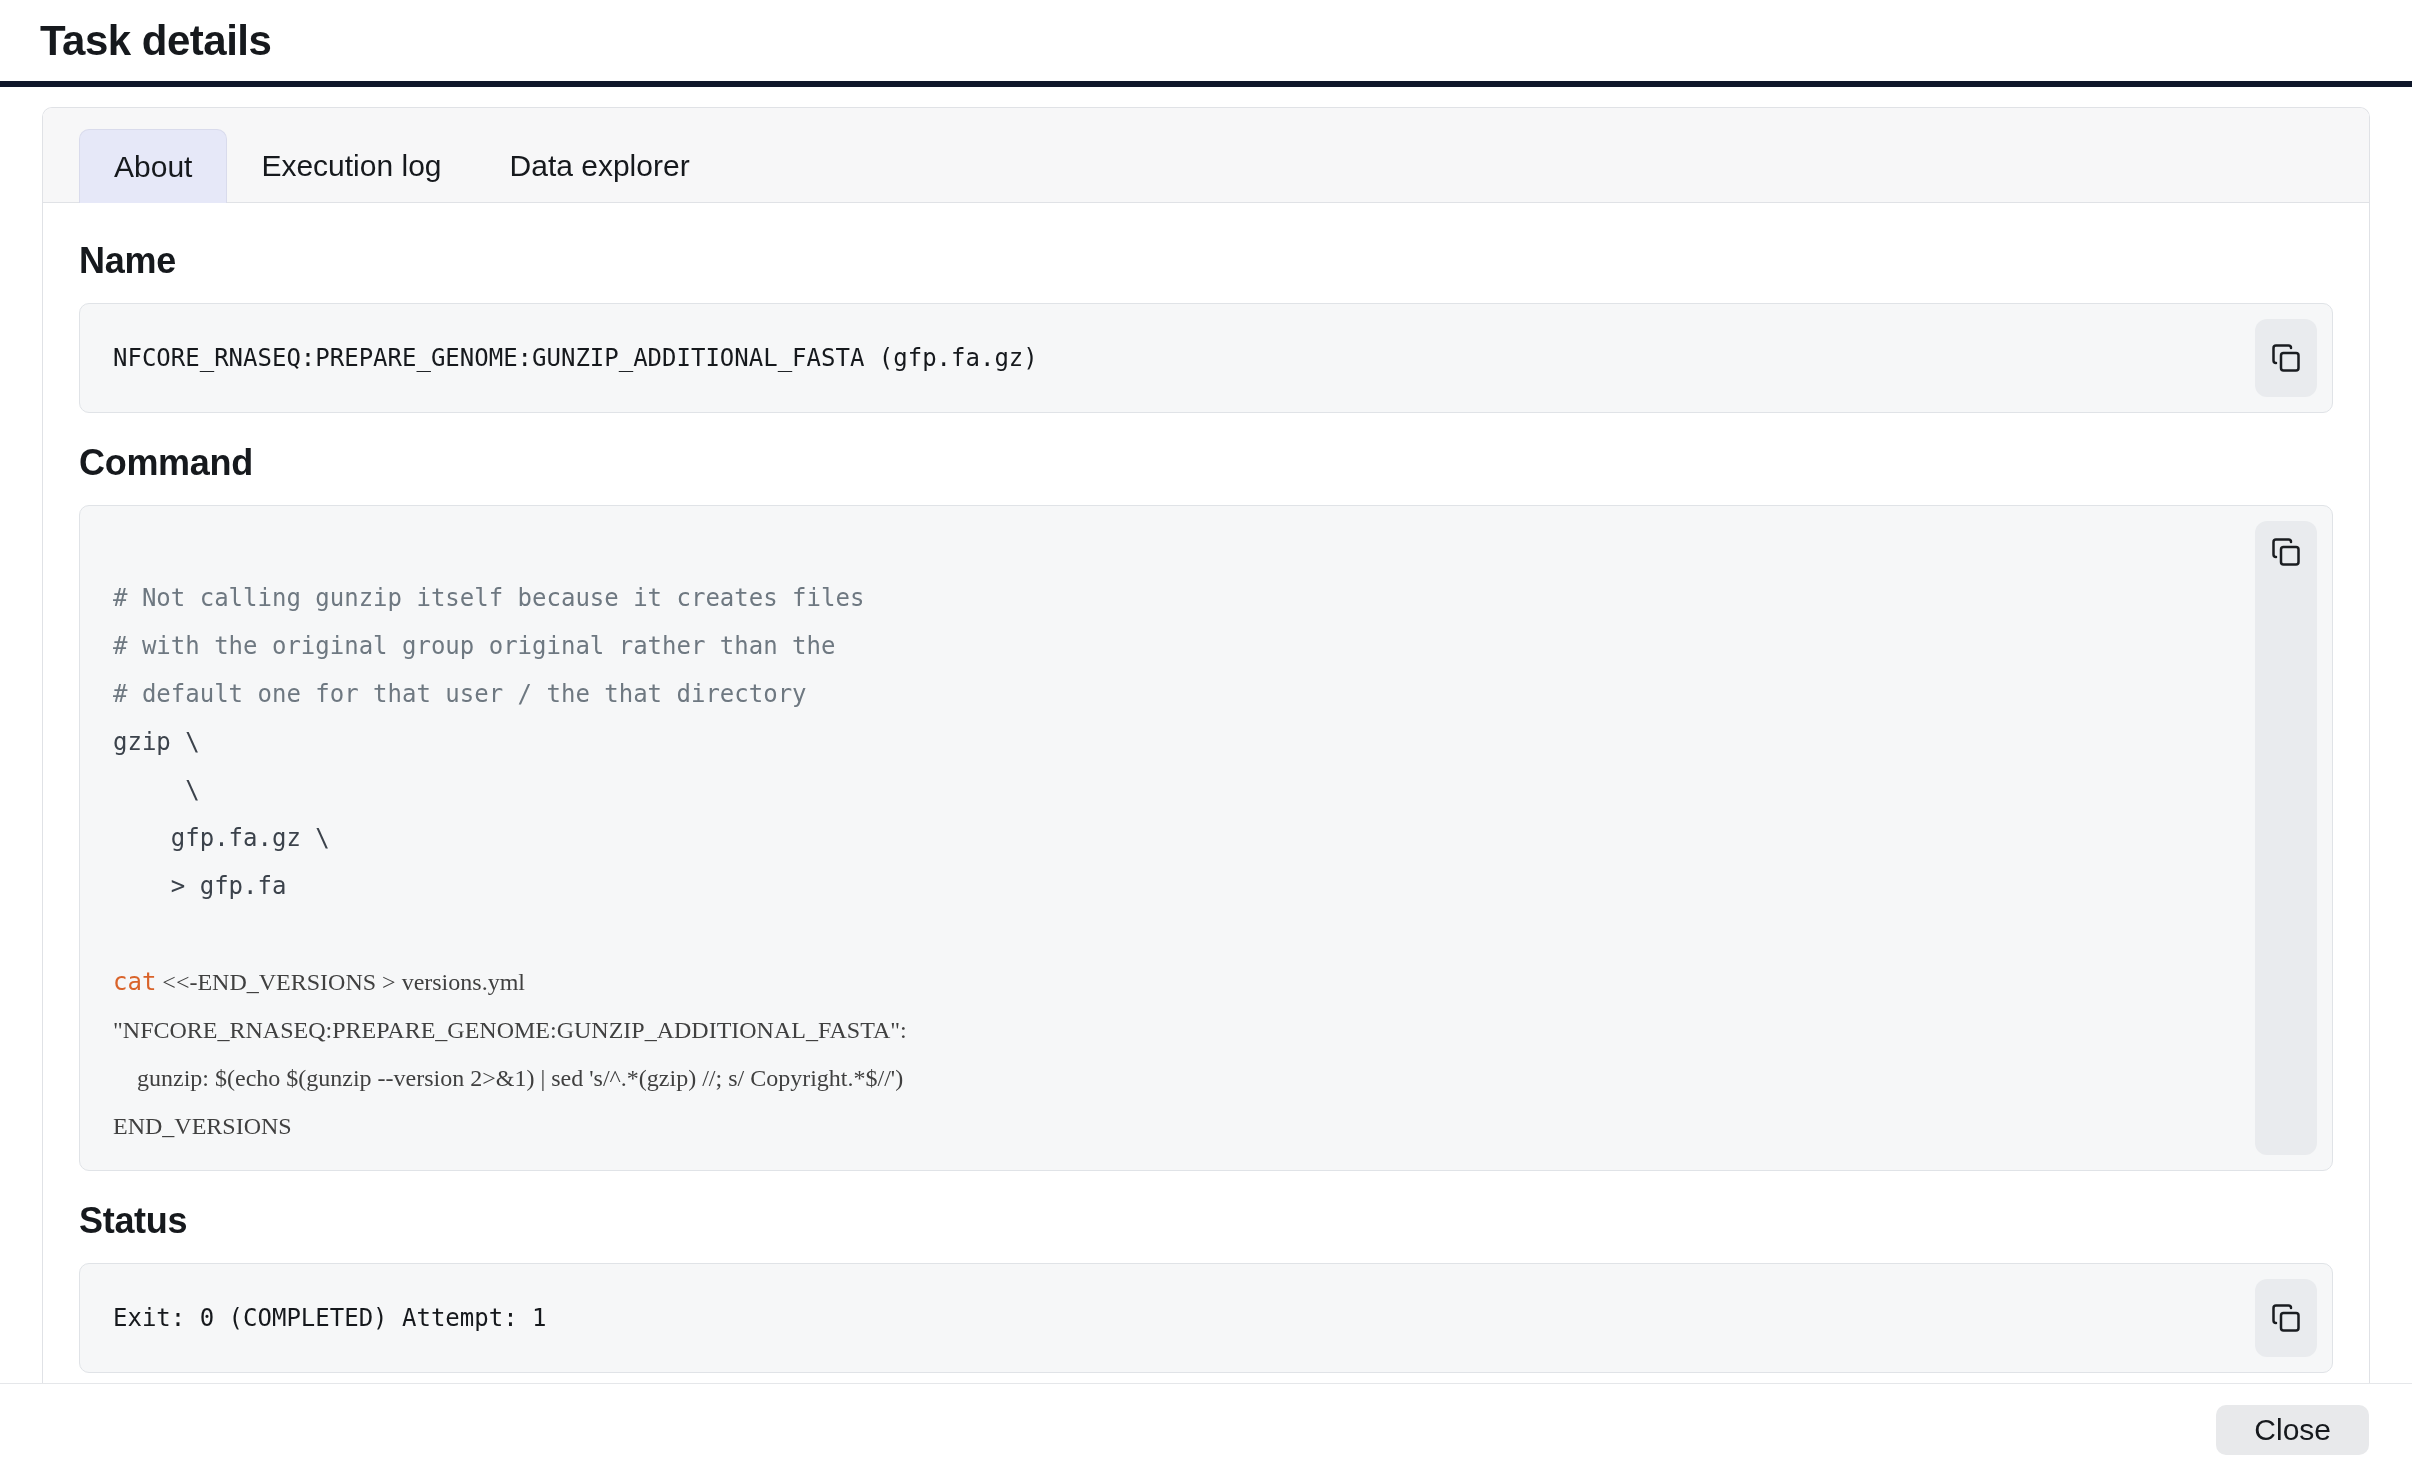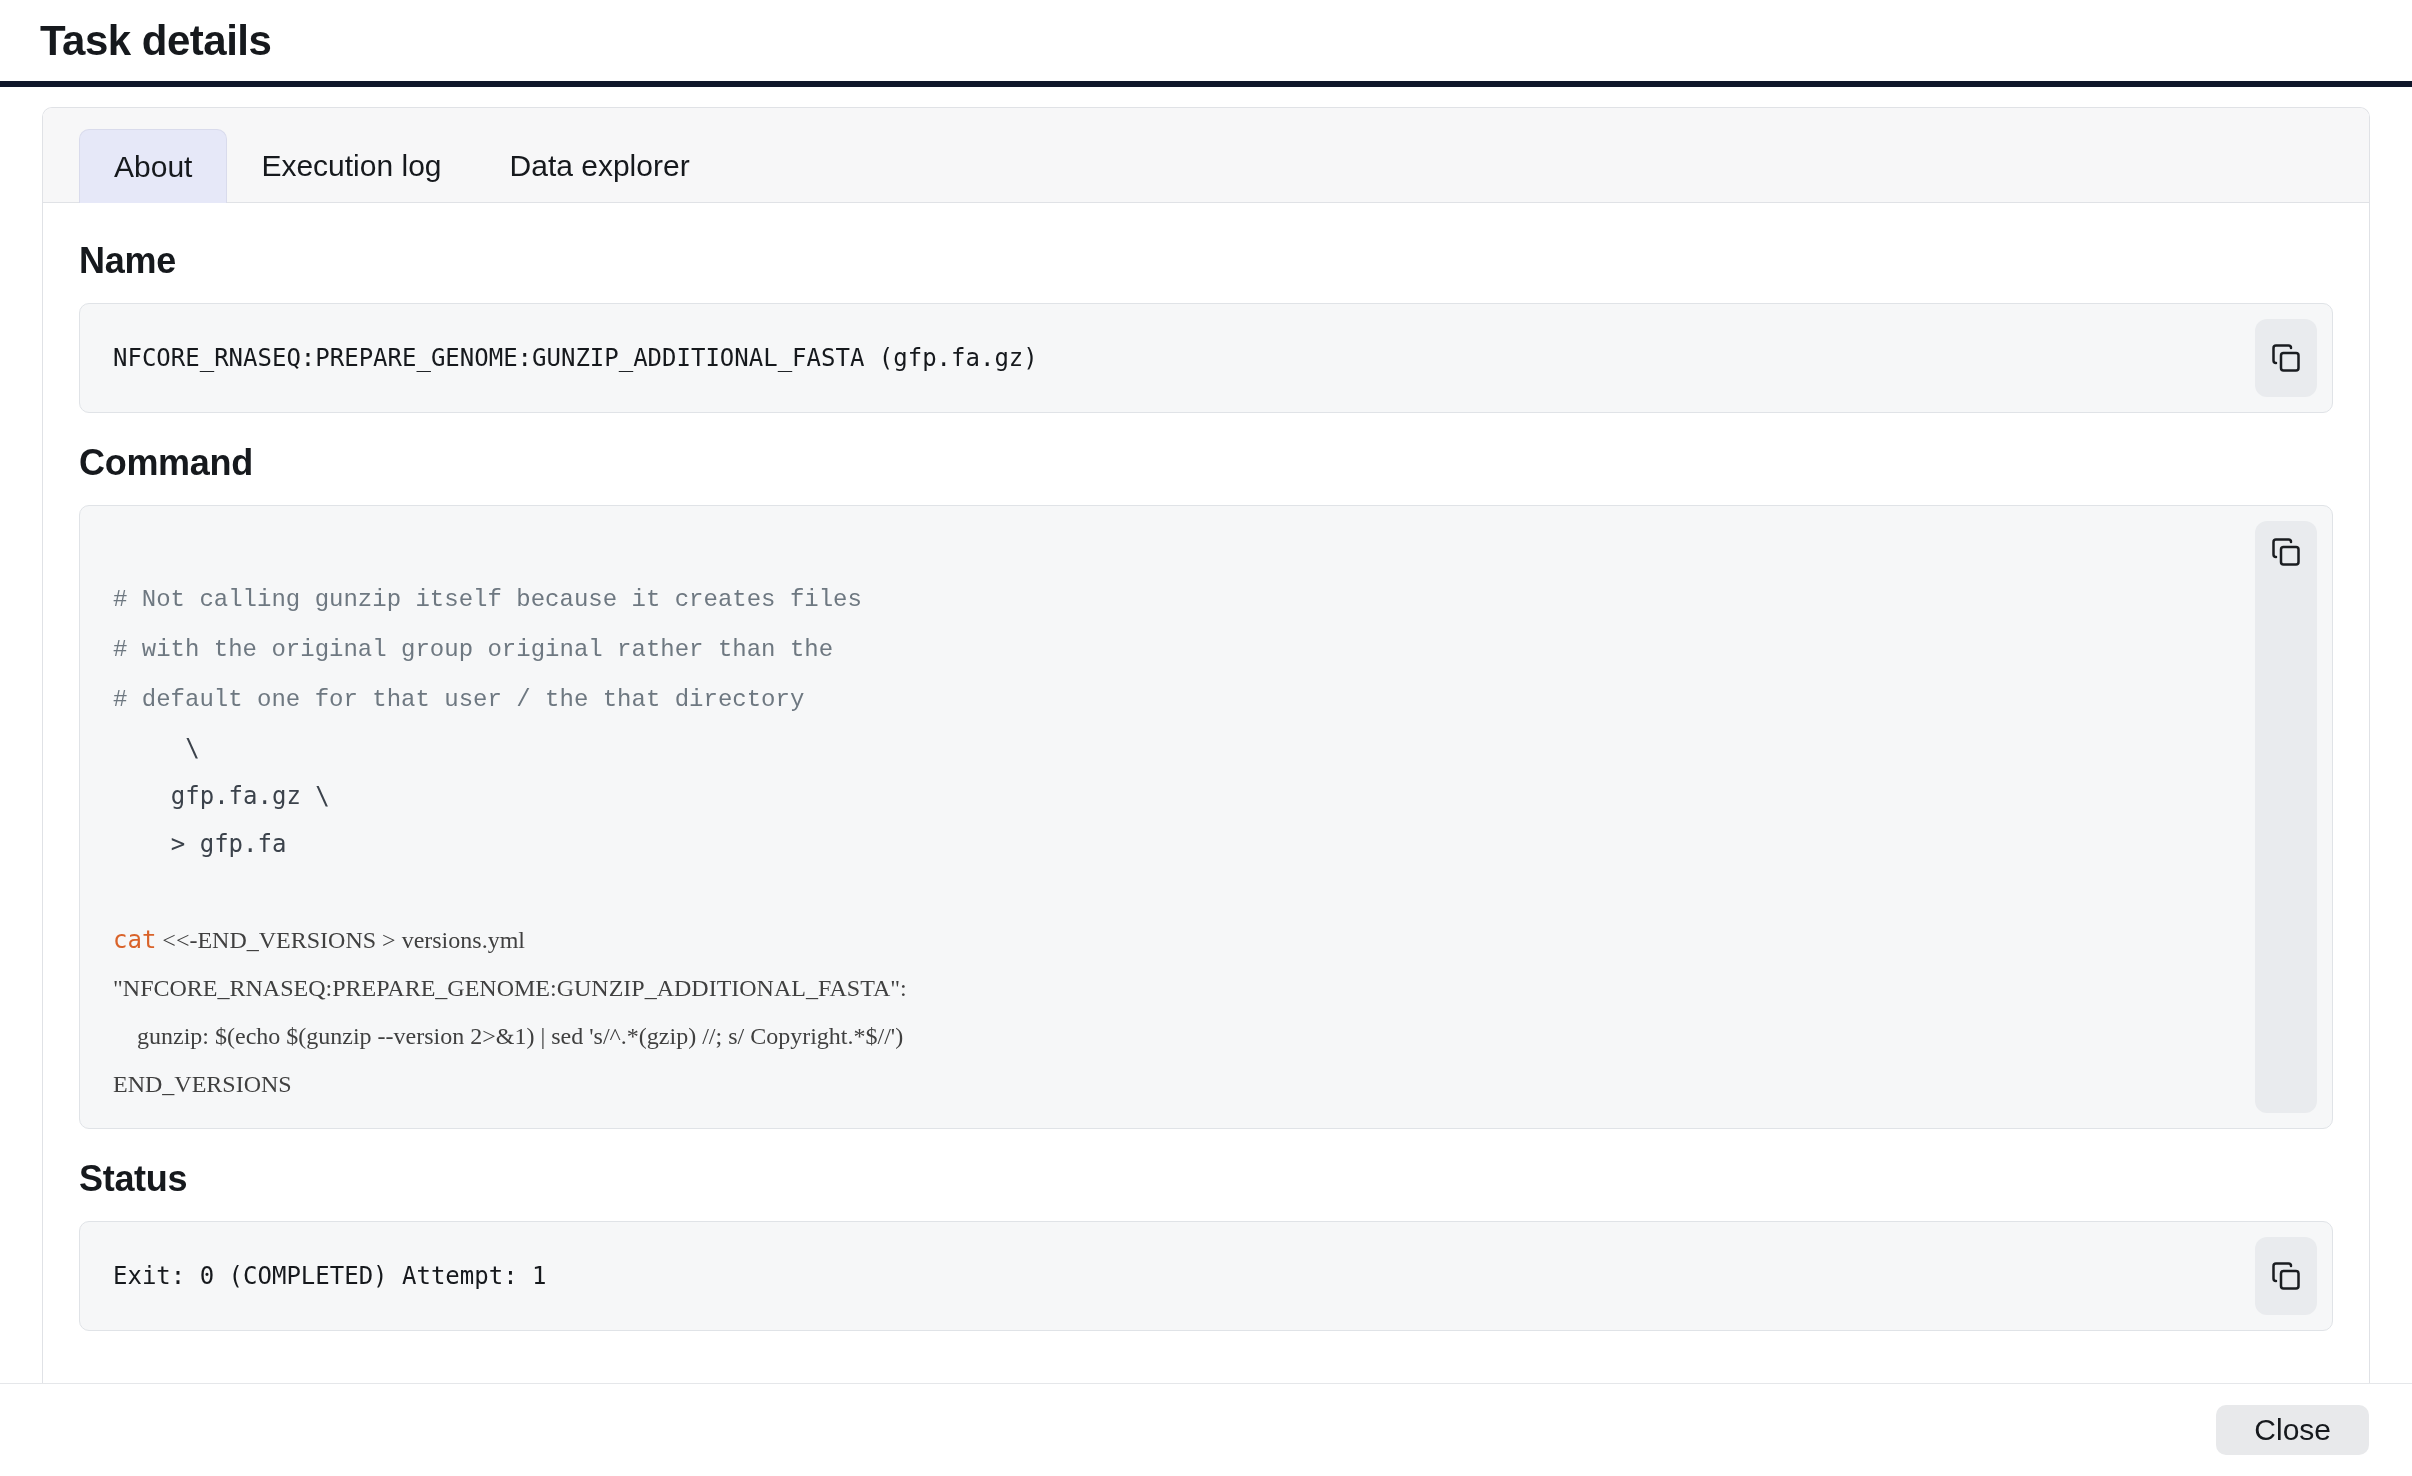--- a/index.html
+++ b/index.html
@@ -96,21 +96,21 @@
     font-family: "DejaVu Sans Mono", "Liberation Mono", monospace;
     font-size: 24px;
     line-height: 48px;
     color: #16191d;
   }
   .codebox.single { padding: 30px 130px 30px 33px; }
   .codebox.multi  { padding: 20px 130px 20px 33px; }
 
   .code-line { white-space: pre; }
   .tok-plain   { color: #3b424b; }
-  .tok-comment { color: #6e7881; font-family: Liberation Mono, monospace; }
+  .tok-comment { color: #6e7881; }
   .tok-keyword { color: #d9632a; }
   .tok-heredoc { color: #404040; font-family: Liberation Serif, serif; }
 
   
   .copy-col {
     position: absolute;
     top: 15px; right: 15px; bottom: 15px;
     width: 62px;
     background: #e9ebee;
     border-radius: 12px;
@@ -184,20 +184,21 @@
         </div>
       </div>
 
       <h2 class="section-heading spaced">Command</h2>
       <div class="codebox multi">
         <div>
             <div class="code-line">&nbsp;</div>
             <div class="code-line"><span class="tok-comment"># Not calling gunzip itself because it creates files</span></div>
             <div class="code-line"><span class="tok-comment"># with the original group original rather than the</span></div>
             <div class="code-line"><span class="tok-comment"># default one for that user / the that directory</span></div>
+            <div class="code-line"><span class="tok-plain">gzip \</span></div>
             <div class="code-line"><span class="tok-plain">     \</span></div>
             <div class="code-line"><span class="tok-plain">    gfp.fa.gz \</span></div>
             <div class="code-line"><span class="tok-plain">    &gt; gfp.fa</span></div>
             <div class="code-line">&nbsp;</div>
             <div class="code-line"><span class="tok-keyword">cat</span><span class="tok-heredoc"> &lt;&lt;-END_VERSIONS &gt; versions.yml</span></div>
             <div class="code-line"><span class="tok-heredoc">"NFCORE_RNASEQ:PREPARE_GENOME:GUNZIP_ADDITIONAL_FASTA":</span></div>
             <div class="code-line"><span class="tok-heredoc">    gunzip: $(echo $(gunzip --version 2&gt;&amp;1) | sed 's/^.*(gzip) //; s/ Copyright.*$//')</span></div>
             <div class="code-line"><span class="tok-heredoc">END_VERSIONS</span></div>
           </div>
         <div class="copy-col top">

